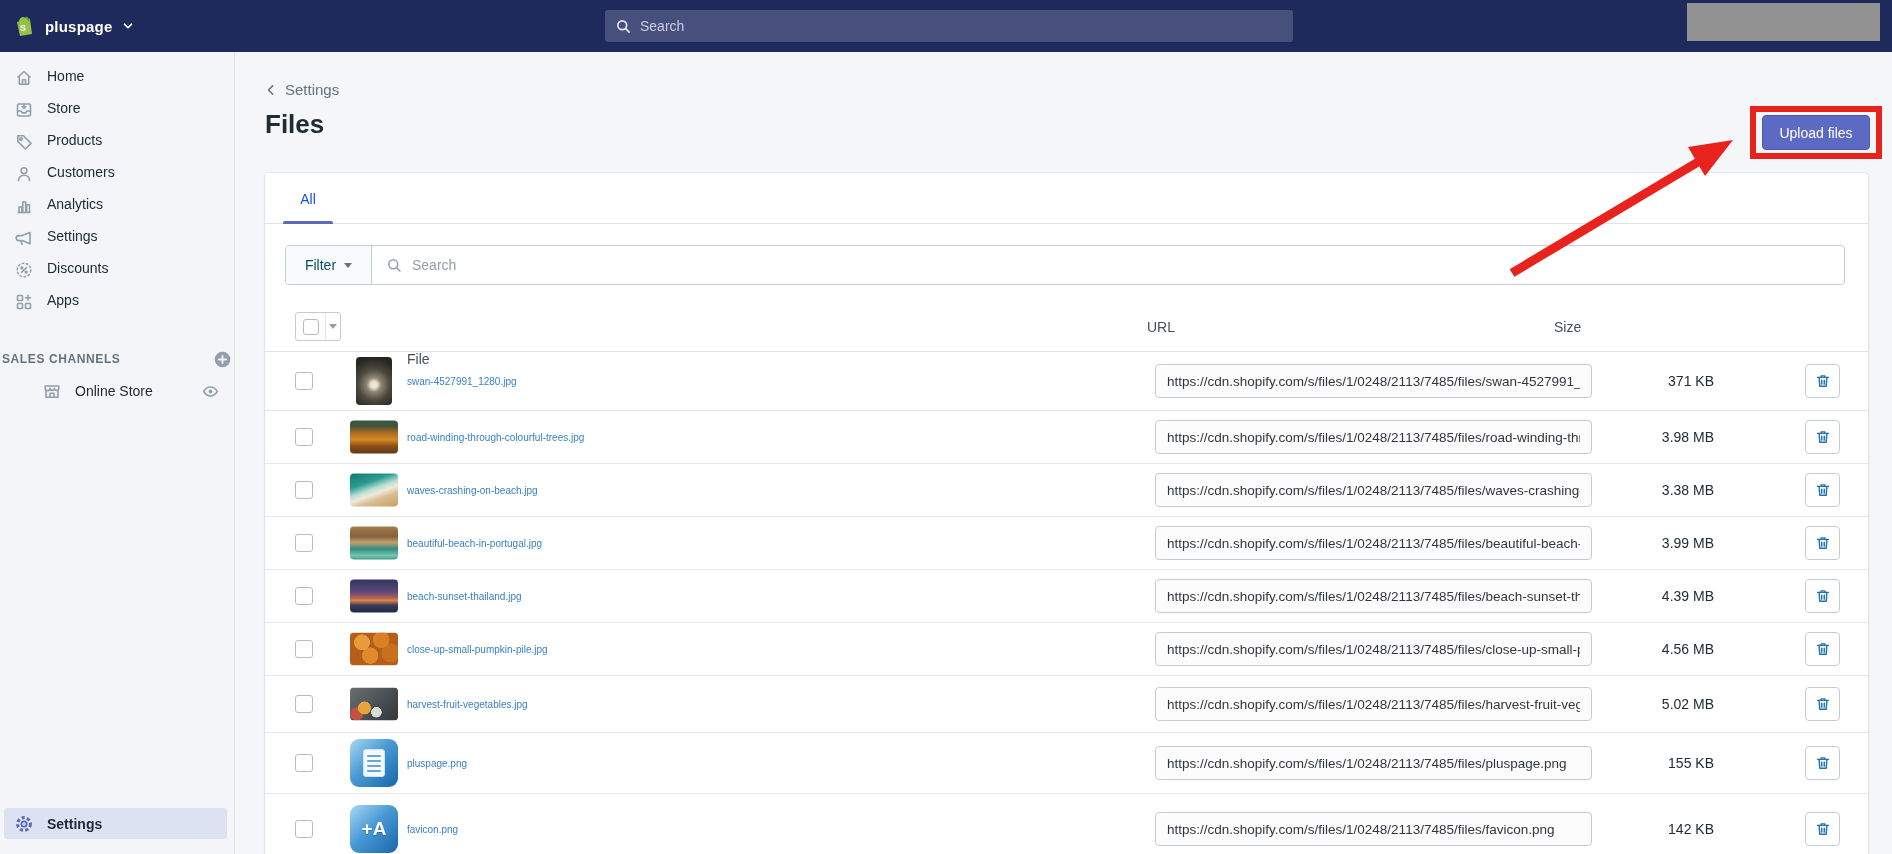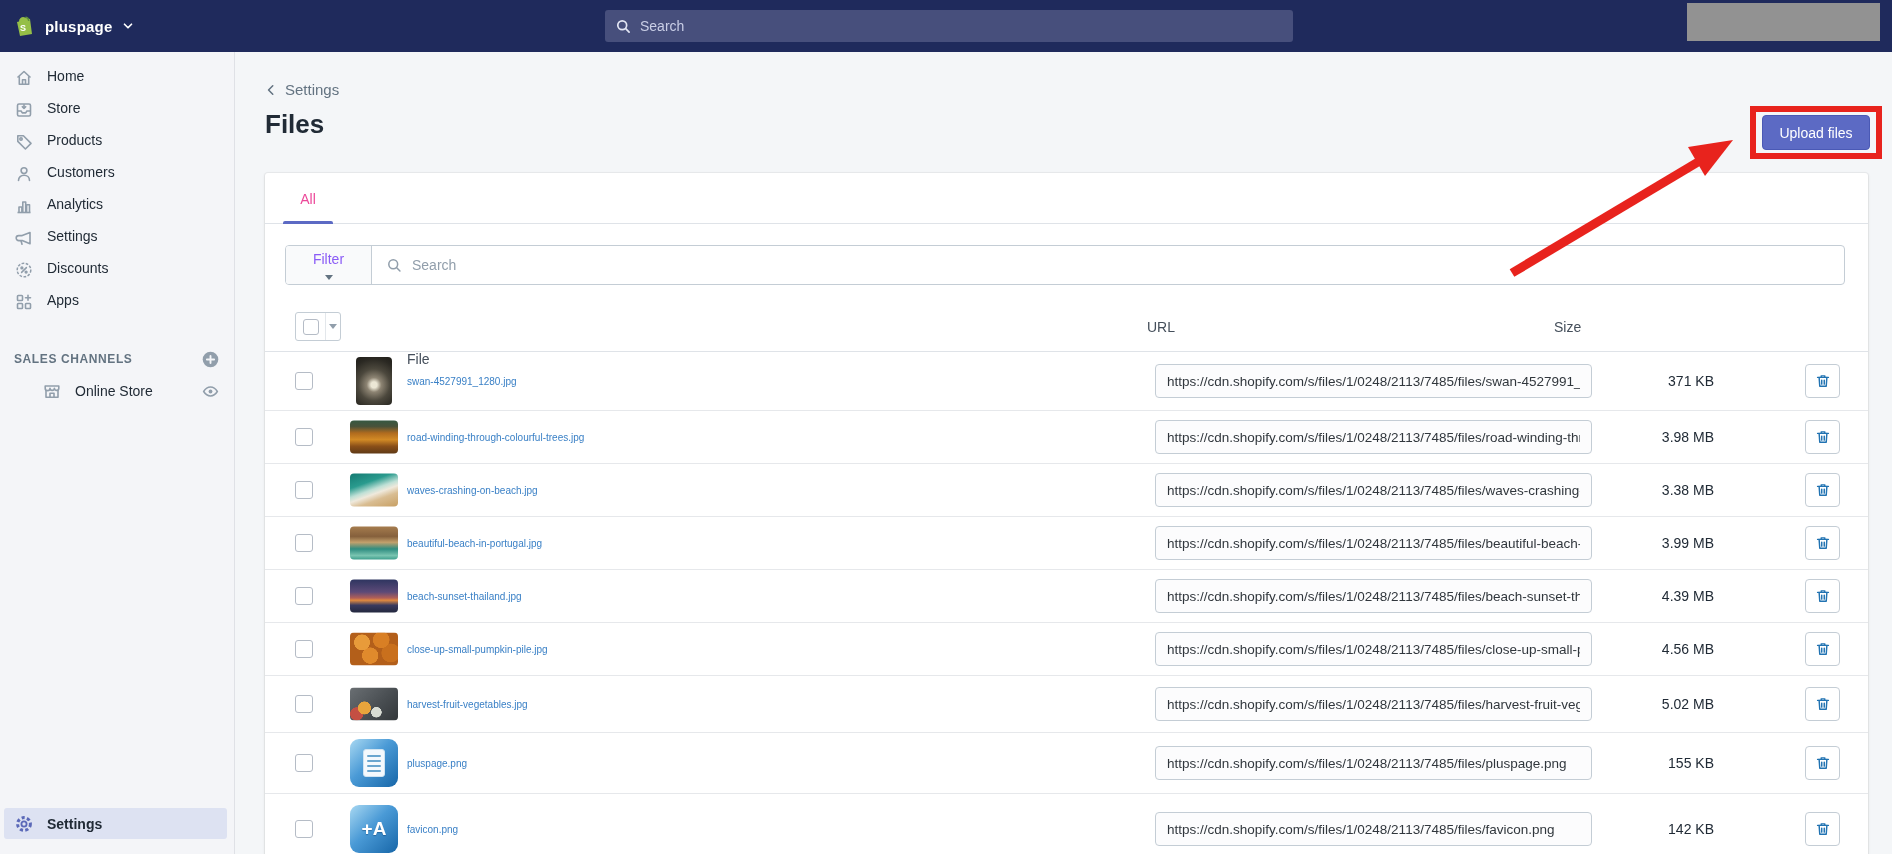--- a/index.html
+++ b/index.html
@@ -14,45 +14,45 @@
   .topbar-search { position:absolute; left:605px; top:10px; width:688px; height:32px; background:#474f7c; border-radius:3px; display:flex; align-items:center; padding:0 10px; gap:8px; }
   .topbar-search input { flex:1; background:transparent; border:none; outline:none; color:#fff; font-size:14px; font-family:inherit; }
   .topbar-search input::placeholder { color:#c9cee6; }
   .redacted { position:absolute; left:1687px; top:3px; width:193px; height:38px; background:#929292; }
 
   
   .sidebar { position:absolute; left:0; top:52px; bottom:0; width:235px; background:#f4f5f8; border-right:1px solid #dfe1e6; z-index:5; }
   .nav { padding-top:16px; }
   .nav-item { display:flex; height:32px; padding-left:14px; gap:13px; cursor:pointer; }
   .nav-item .lbl { font-size:14px; font-weight:500; color:#212b36; }
-  .section-head { margin-top:20px; height:30px; display:flex; align-items:center; padding:0 14px; }
+  .section-head { margin-top:20px; height:30px; display:flex; align-items:center; padding:0 2px; }
   .section-head .shlbl { flex:1; font-size:12px; font-weight:700; letter-spacing:.6px; color:#637381; }
   .channel-item { display:flex; align-items:center; height:34px; padding:0 14px; gap:13px; cursor:pointer;margin-left:28px; }
   .channel-item .lbl { flex:1; font-size:14px; font-weight:500; color:#212b36; }
   .settings-item { position:absolute; left:4px; right:7px; bottom:15px; height:31px; background:#dde2f2; border-radius:3px; display:flex; align-items:center; padding-left:10px; gap:13px; cursor:pointer; }
   .settings-item .lbl { font-size:14px; font-weight:700; color:#212b36; }
 
   
   .main { position:absolute; left:235px; top:52px; right:0; bottom:0; overflow:hidden; }
   .breadcrumb { position:absolute; left:29px; top:29px; display:flex; align-items:center; gap:7px; cursor:pointer; }
   .breadcrumb .lbl { font-size:15px; color:#637381; }
   .page-title { position:absolute; left:30px; top:57px; font-size:26px; font-weight:700; color:#212b36; }
 
   .upload-btn { position:absolute; left:1527px; top:63px; width:108px; height:35px; background:#5c6ac4; border:1px solid #4a59b5; border-radius:4px; color:#fff; font-size:14px; font-family:inherit; cursor:pointer; z-index:4; }
   .anno-box { position:absolute; left:1515px; top:54px; width:132px; height:53px; border:6px solid #e8231d; z-index:6; pointer-events:none; }
   .anno-arrow { position:absolute; left:1225px; top:48px; width:300px; height:240px; z-index:7; pointer-events:none; }
 
   
   .card { position:absolute; left:30px; top:121px; width:1603px; height:720px; background:#fff; border-radius:3px; box-shadow:0 0 0 1px rgba(63,63,68,.05), 0 1px 3px rgba(63,63,68,.15); }
   .tabstrip { position:relative; height:51px; border-bottom:1px solid #dfe3e8; }
-  .tab { position:absolute; left:18px; top:0; width:50px; height:51px; display:flex; align-items:center; justify-content:center; font-size:14px; color:#ec4899; cursor:pointer; }
+  .tab { position:absolute; left:18px; top:0; width:50px; height:51px; display:flex; align-items:center; justify-content:center; font-size:14px; color:#1d4ed8; cursor:pointer; }
   .tab-underline { position:absolute; left:18px; bottom:-1px; width:50px; height:3px; background:#5c6ac4; border-radius:2px 2px 0 0; }
 
   .toolbar { position:absolute; left:20px; top:72px; width:1560px; height:40px; display:flex; border:1px solid #c4cdd5; border-radius:4px; background:#fff; overflow:hidden; }
-  .filter-btn { width:86px; display:flex; align-items:center; justify-content:center; gap:8px; border-right:1px solid #c4cdd5; background:#f9fafb; font-size:14px; color:#8b5cf6; cursor:pointer;flex-direction:column; }
+  .filter-btn { width:86px; display:flex; align-items:center; justify-content:center; gap:8px; border-right:1px solid #c4cdd5; background:#f9fafb; font-size:14px; color:#0c4a6e; cursor:pointer; }
   .caret-down { width:0; height:0; border-left:4px solid transparent; border-right:4px solid transparent; border-top:5px solid #637381; }
   .toolbar-search { flex:1; display:flex; align-items:center; gap:9px; padding:0 14px; }
   .toolbar-search input { flex:1; border:none; outline:none; font-size:14px; font-family:inherit; color:#212b36; background:transparent; }
   .toolbar-search input::placeholder { color:#919eab; }
 
   .thead { position:absolute; left:0; top:112px; width:100%; height:67px; border-bottom:1px solid #dfe3e8; }
   .select-ctl { position:absolute; left:30px; top:27px; width:46px; height:29px; border:1px solid #c4cdd5; border-radius:3px; background:#fff; display:flex; align-items:center; }
   .select-ctl .cbpart { width:29px; height:100%; display:flex; align-items:center; justify-content:center; }
   .select-ctl .caretpart { flex:1; height:100%; display:flex; align-items:center; justify-content:center; border-left:1px solid #e3e7eb; }
   .th { position:absolute; top:34px; font-size:14px; color:#454f5b; }

